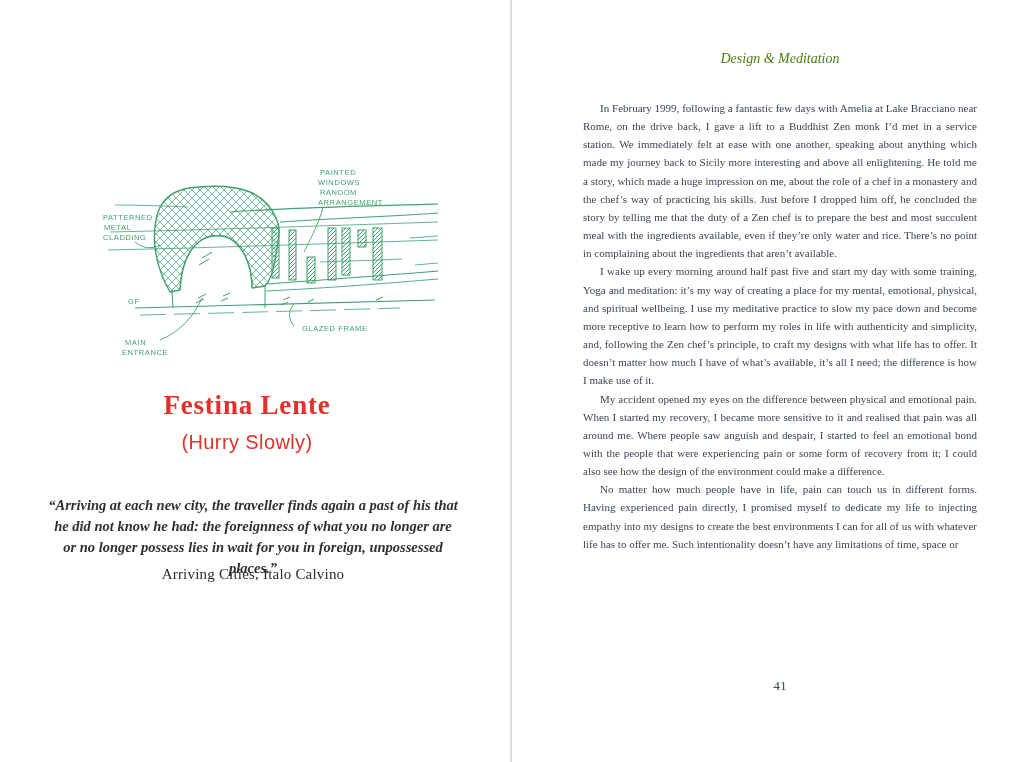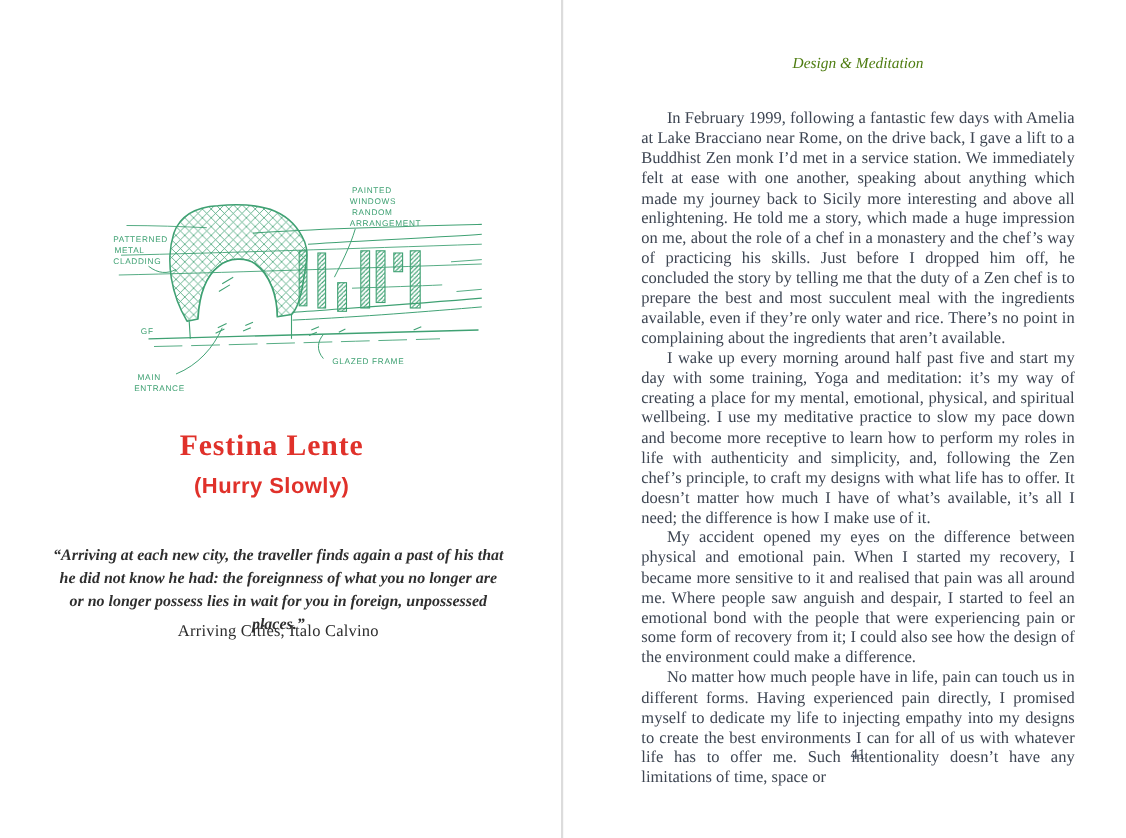--- a/index.html
+++ b/index.html
@@ -14,41 +14,41 @@
   
   .left-page { position:absolute; left:0; top:0; width:510px; height:762px; }
   .sketch-wrap { position:absolute; left:80px; top:150px; width:360px; height:230px; }
   .chapter-title {
     position:absolute; left:16px; top:390px; width:462px; text-align:center;
     font-family:Liberation Serif, serif; font-weight:600;
     font-size:27px; letter-spacing:0.8px; color:#e0312a;
   }
   .chapter-subtitle {
     position:absolute; left:16px; top:431px; width:462px; text-align:center;
-    font-family:"Liberation Sans", sans-serif; font-weight:700;
+    font-family:"Liberation Sans", sans-serif; font-weight:400;
     font-size:20px; letter-spacing:0.4px; color:#e0312a;
   }
   .epigraph {
     position:absolute; left:48px; top:495px; width:410px; text-align:center;
     font-style:italic; font-weight:bold; font-size:14.5px; line-height:21px;
     color:#2f2f2f;
   }
   .epigraph-source {
     position:absolute; left:48px; top:566px; width:410px; text-align:center;
     font-size:15px; letter-spacing:0.2px; color:#2c2c2c;
   }
   
   .right-page { position:absolute; left:512px; top:0; width:512px; height:762px; }
   .running-head {
     position:absolute; left:70px; top:51px; width:396px; text-align:center;
     font-style:italic; font-size:14px; color:#4d7c0f;
   }
   .body-text {
     position:absolute; left:71px; top:99px; width:394px;
-    font-size:15px; line-height:18.15px; text-align:justify;
+    font-size:11px; line-height:18.15px; text-align:justify;
     color:#3d4552;
   }
   .body-text p { margin:0; text-indent:1.55em; }
   .page-number {
     position:absolute; left:70px; top:678px; width:396px; text-align:center;
     font-size:13.5px; color:#414a58;
   }
   
   .sk-label {
     font-family:"Liberation Sans", sans-serif; font-size:7.5px;

